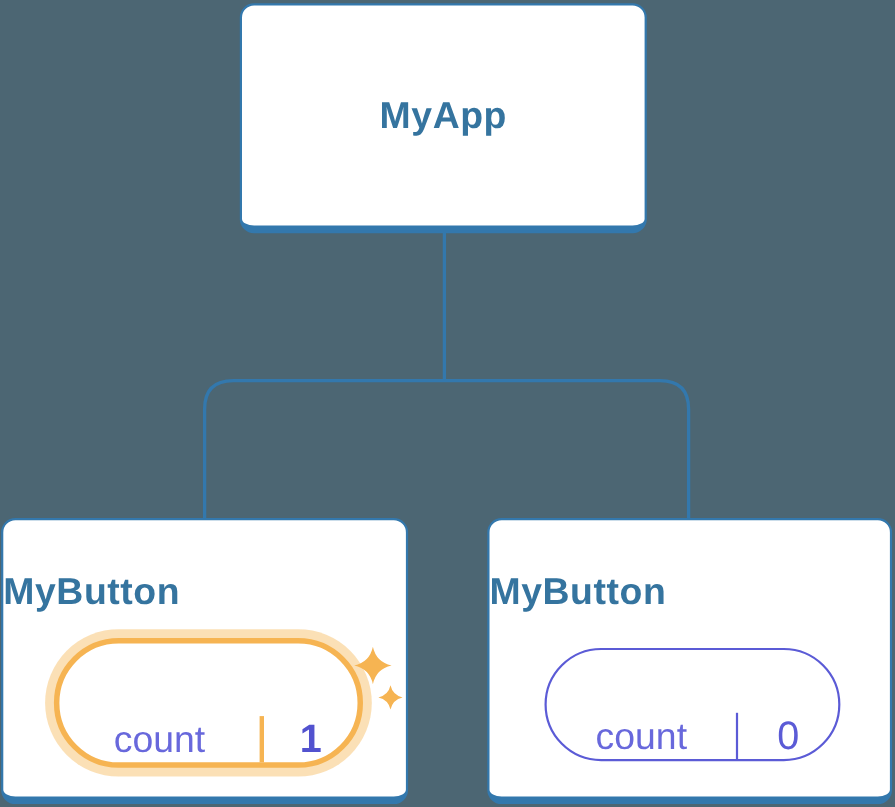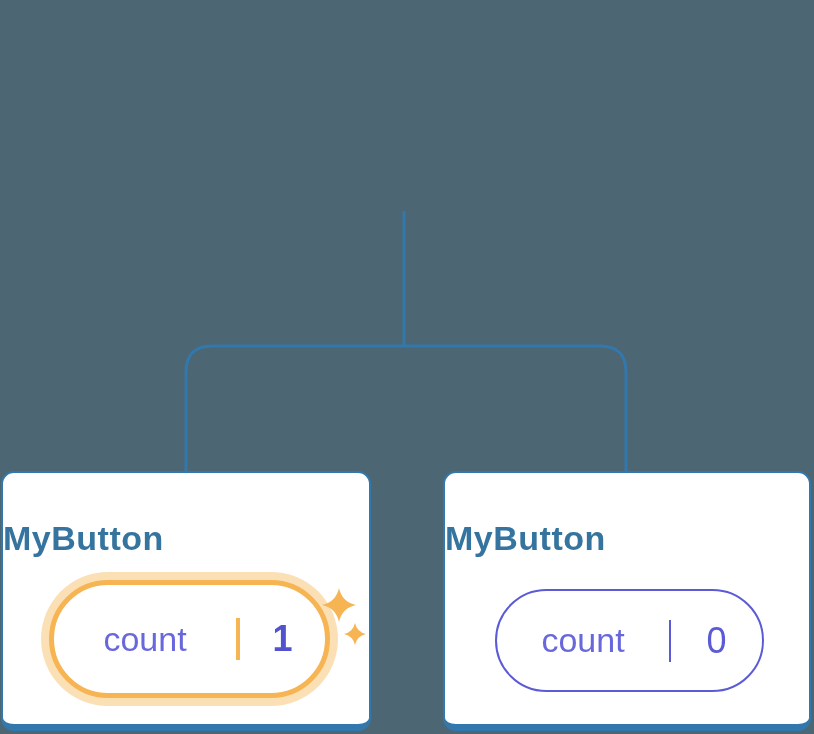--- a/index.html
+++ b/index.html
@@ -48,21 +48,21 @@
     position: absolute;
     left: 0; right: 0;
     top: 46px;
     text-align: left;
   }
   .pill {
     position: absolute;
     box-sizing: border-box;
     background: #ffffff;
     display: flex;
-    align-items: center;
+    align-items: flex-end;
   }
   .pill-highlighted {
     left: 46px; top: 107px;
     width: 281px; height: 118px;
     border: 5px solid #F6B452;
     border-radius: 59px;
     box-shadow: 0 0 0 8px rgba(246, 180, 82, 0.42);
   }
   .pill-plain {
     left: 50px; top: 116px;
@@ -105,20 +105,23 @@
 </head>
 <body>
 
 <div class="canvas">
 
   <svg class="connector-svg" viewBox="0 0 814 734" fill="none" xmlns="http://www.w3.org/2000/svg">
     <path d="M404,211 L404,346" stroke="#3378AD" stroke-width="3"></path>
     <path d="M186,472 L186,372 Q186,346 212,346 L600,346 Q626,346 626,372 L626,472" stroke="#3378AD" stroke-width="3"></path>
   </svg>
 
+  <div class="node node-root">
+    <span class="node-label">MyApp</span>
+  </div>
 
   <div class="node node-child-left">
     <div class="child-title">
       <span class="node-label">MyButton</span>
     </div>
     <div class="pill pill-highlighted">
       <span class="pill-key">count</span>
       <span class="pill-value">1</span>
     </div>
     <svg class="sparkles" viewBox="0 0 58 68" xmlns="http://www.w3.org/2000/svg">

